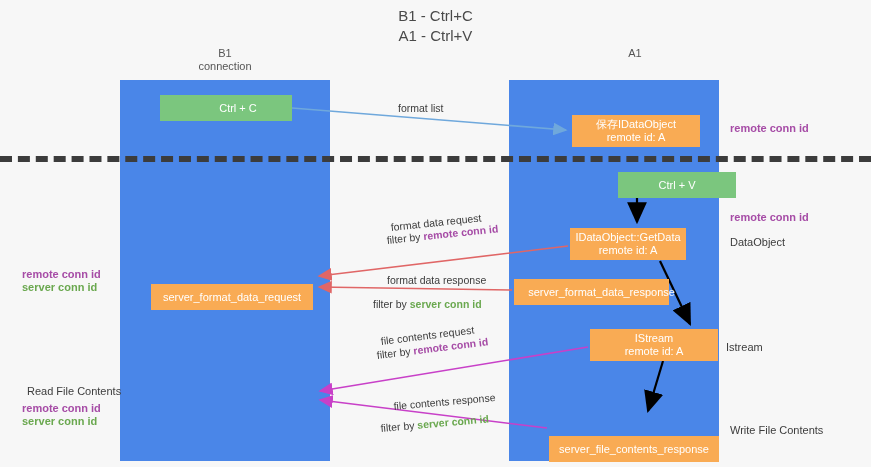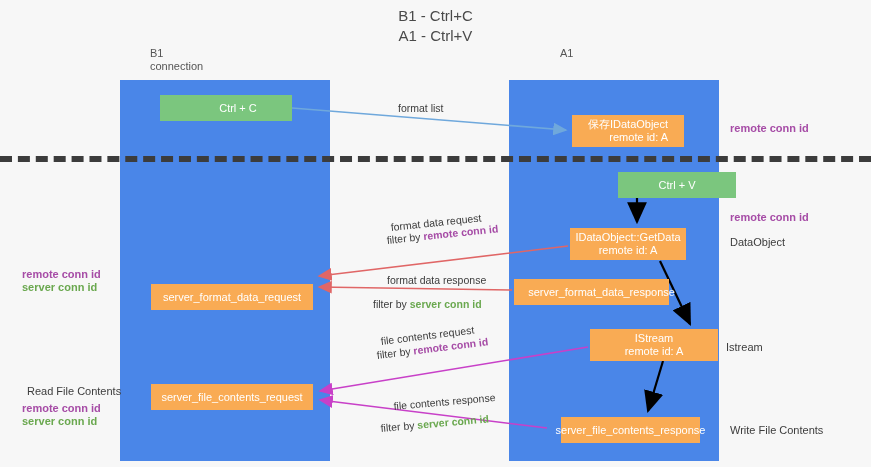--- a/index.html
+++ b/index.html
@@ -13,21 +13,21 @@
   .abs{position:absolute;}
 
   
   #title{
     left:0;top:6px;width:871px;text-align:center;
     font-size:15px;color:#4a4a4a;line-height:20px;
   }
 
   
   .col-head{
-    font-size:11px;color:#555;text-align:left;line-height:13px;
+    font-size:11px;color:#555;text-align:center;line-height:13px;
   }
   #head-b1{left:150px;top:47px;width:150px;}
   #head-a1{left:560px;top:47px;width:150px;}
 
   
   .lane{background:#4a86e8;}
   #lane-b1{left:120px;top:80px;width:210px;height:381px;}
   #lane-a1{left:509px;top:80px;width:210px;height:381px;}
 
   
@@ -40,28 +40,28 @@
   .node{
     box-sizing:border-box;
     display:flex;align-items:center;justify-content:center;
     text-align:center;color:#ffffff;font-size:11px;line-height:13px;
     padding:3px 4px;
   }
   .green{background:#7bc67e;}
   .orange{background:#f9ab54;}
 
   #n-ctrlc{left:160px;top:95px;width:132px;height:26px;padding-left:28px;}
-  #n-idataobject{left:572px;top:115px;width:112px;height:32px;text-align:right;}
+  #n-idataobject{left:572px;top:115px;width:128px;height:32px;}
   #n-ctrlv{left:578px;top:172px;width:118px;height:26px;margin-left:40px;}
   #n-getdata{left:570px;top:228px;width:116px;height:32px;}
   #n-fmtreq{left:151px;top:284px;width:162px;height:26px;}
   #n-fmtresp{left:514px;top:279px;width:155px;height:26px;padding-left:24px;}
   #n-istream{left:590px;top:329px;width:128px;height:32px;}
   #n-filereq{left:151px;top:384px;width:162px;height:26px;}
-  #n-fileresp{left:549px;top:417px;width:139px;height:26px;margin-left:12px;}
+  #n-fileresp{left:549px;top:436px;width:170px;height:26px;}
 
   
   .side{font-size:11px;line-height:13px;}
   .purple{color:#a64ca6;font-weight:bold;}
   .green-t{color:#6aa84f;font-weight:bold;}
   .plain{color:#3c3c3c;}
 
   #s-remote1{left:730px;top:122px;}
   #s-remote2{left:730px;top:211px;}
   #s-dataobject{left:730px;top:236px;}
@@ -179,23 +179,20 @@
     <span>server_format_data_response</span>
   </div>
 
   <div id="n-istream" class="abs node orange">
     <div>
       <div>IStream</div>
       <div>remote id: A</div>
     </div>
   </div>
 
-  <div id="n-filereq" class="abs node orange">
-    <span>server_file_contents_request</span>
-  </div>
 
   <div id="n-fileresp" class="abs node orange">
     <span>server_file_contents_response</span>
   </div>
 
   <div id="e-formatlist" class="abs edge-label">
     <span>format list</span>
   </div>
 
   <div id="e-fdreq" class="abs edge-label">

